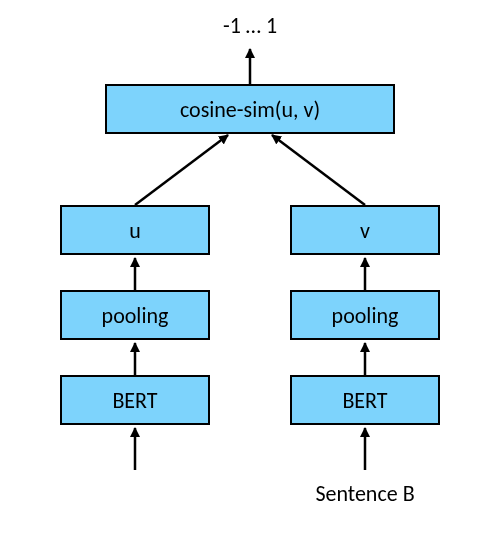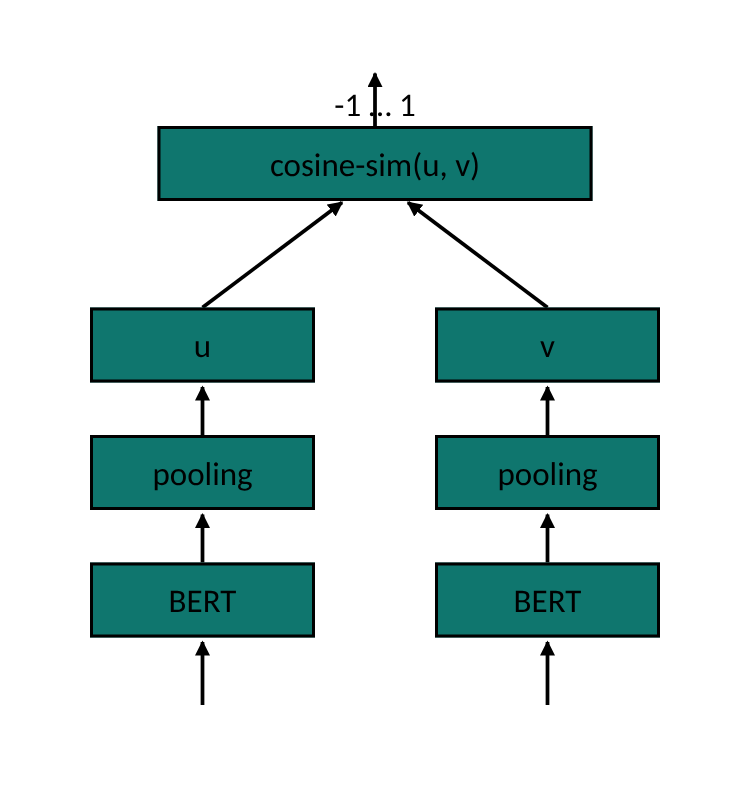--- a/index.html
+++ b/index.html
@@ -13,34 +13,33 @@
     color: #000;
   }
   .stage {
     position: relative;
     width: 500px;
     height: 536px;
   }
   .box {
     position: absolute;
     border: 2px solid #000;
-    background: #0f766e;
+    background: #7dd3fc;
     display: flex;
     align-items: center;
     justify-content: center;
     box-sizing: border-box;
   }
   .label {
     position: absolute;
     display: flex;
     align-items: center;
     justify-content: center;
     text-align: center;
     white-space: nowrap;
-    margin-top: 44px;
   }
   svg.arrows {
     position: absolute;
     left: 0;
     top: 0;
     width: 500px;
     height: 536px;
     pointer-events: none;
   }
 </style>
@@ -93,14 +92,15 @@
 
   <div class="box" style="left:290px; top:205px; width:150px; height:50px;">
     <span>v</span>
   </div>
   <div class="box" style="left:290px; top:290px; width:150px; height:50px;">
     <span>pooling</span>
   </div>
   <div class="box" style="left:290px; top:375px; width:150px; height:50px;">
     <span>BERT</span>
   </div>
+  <div class="label" style="left:270px; top:478px; width:190px; height:30px;">Sentence B</div>
 
 </div>
 
 </body></html>

